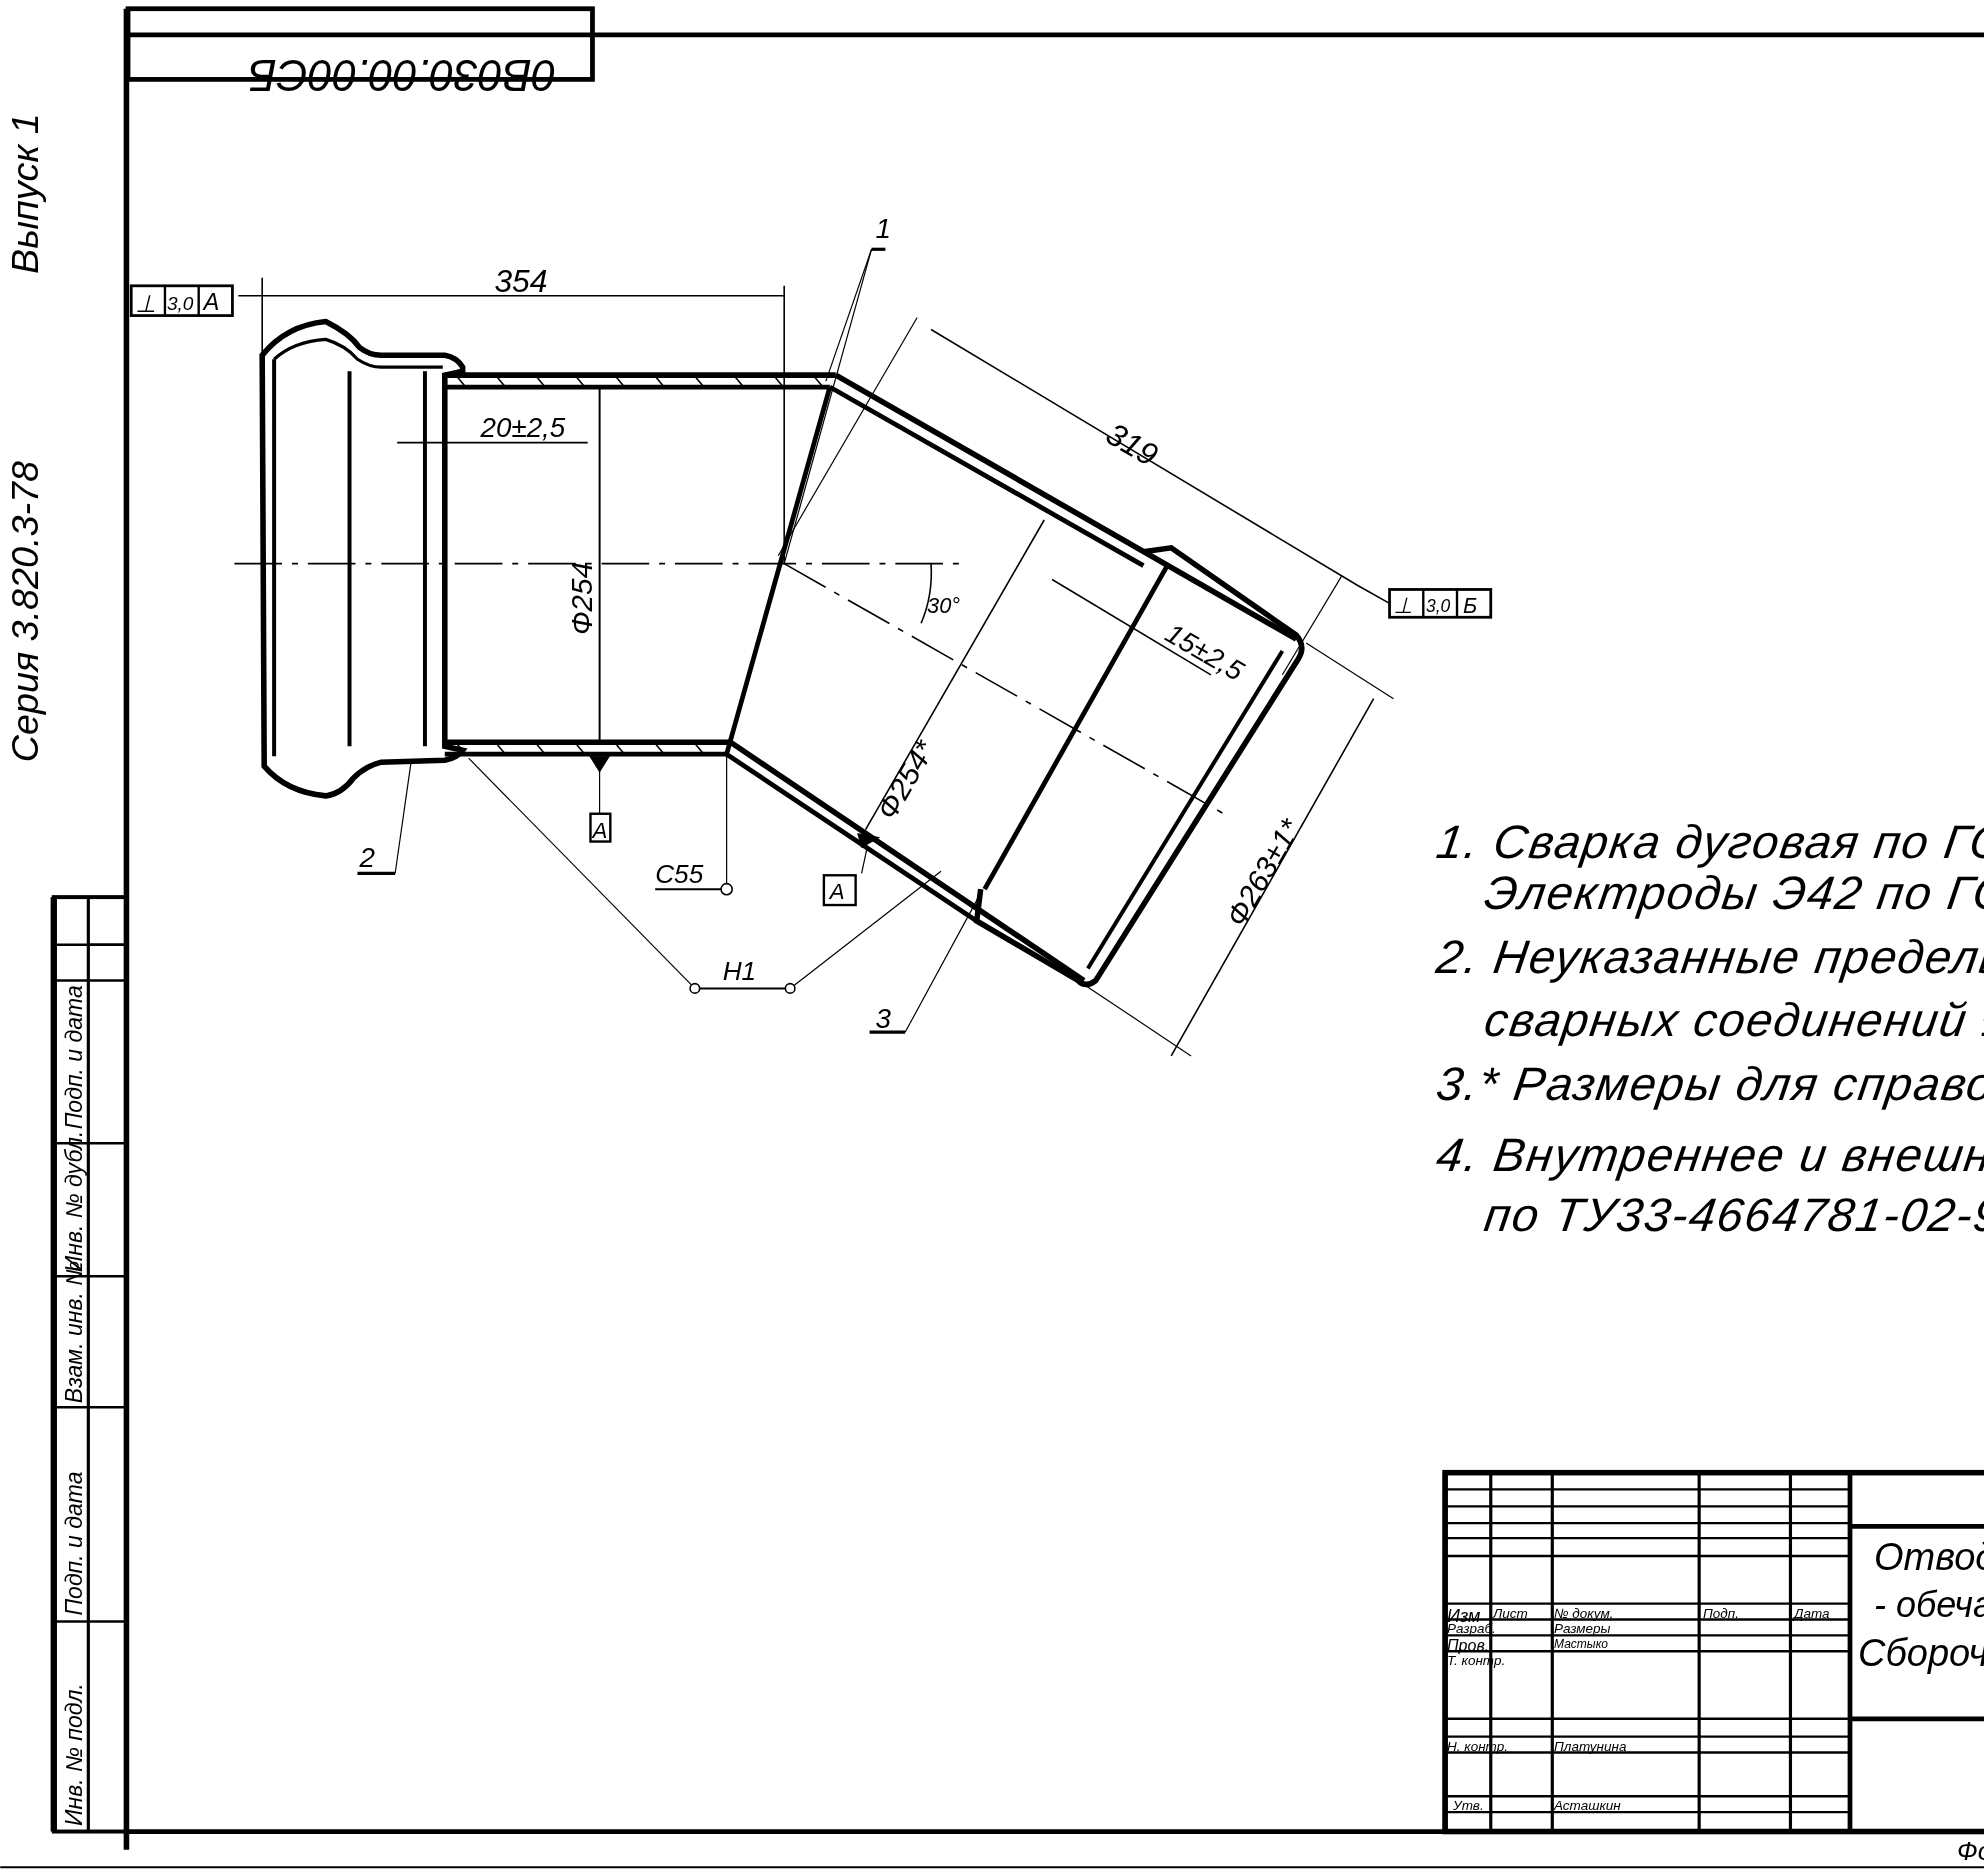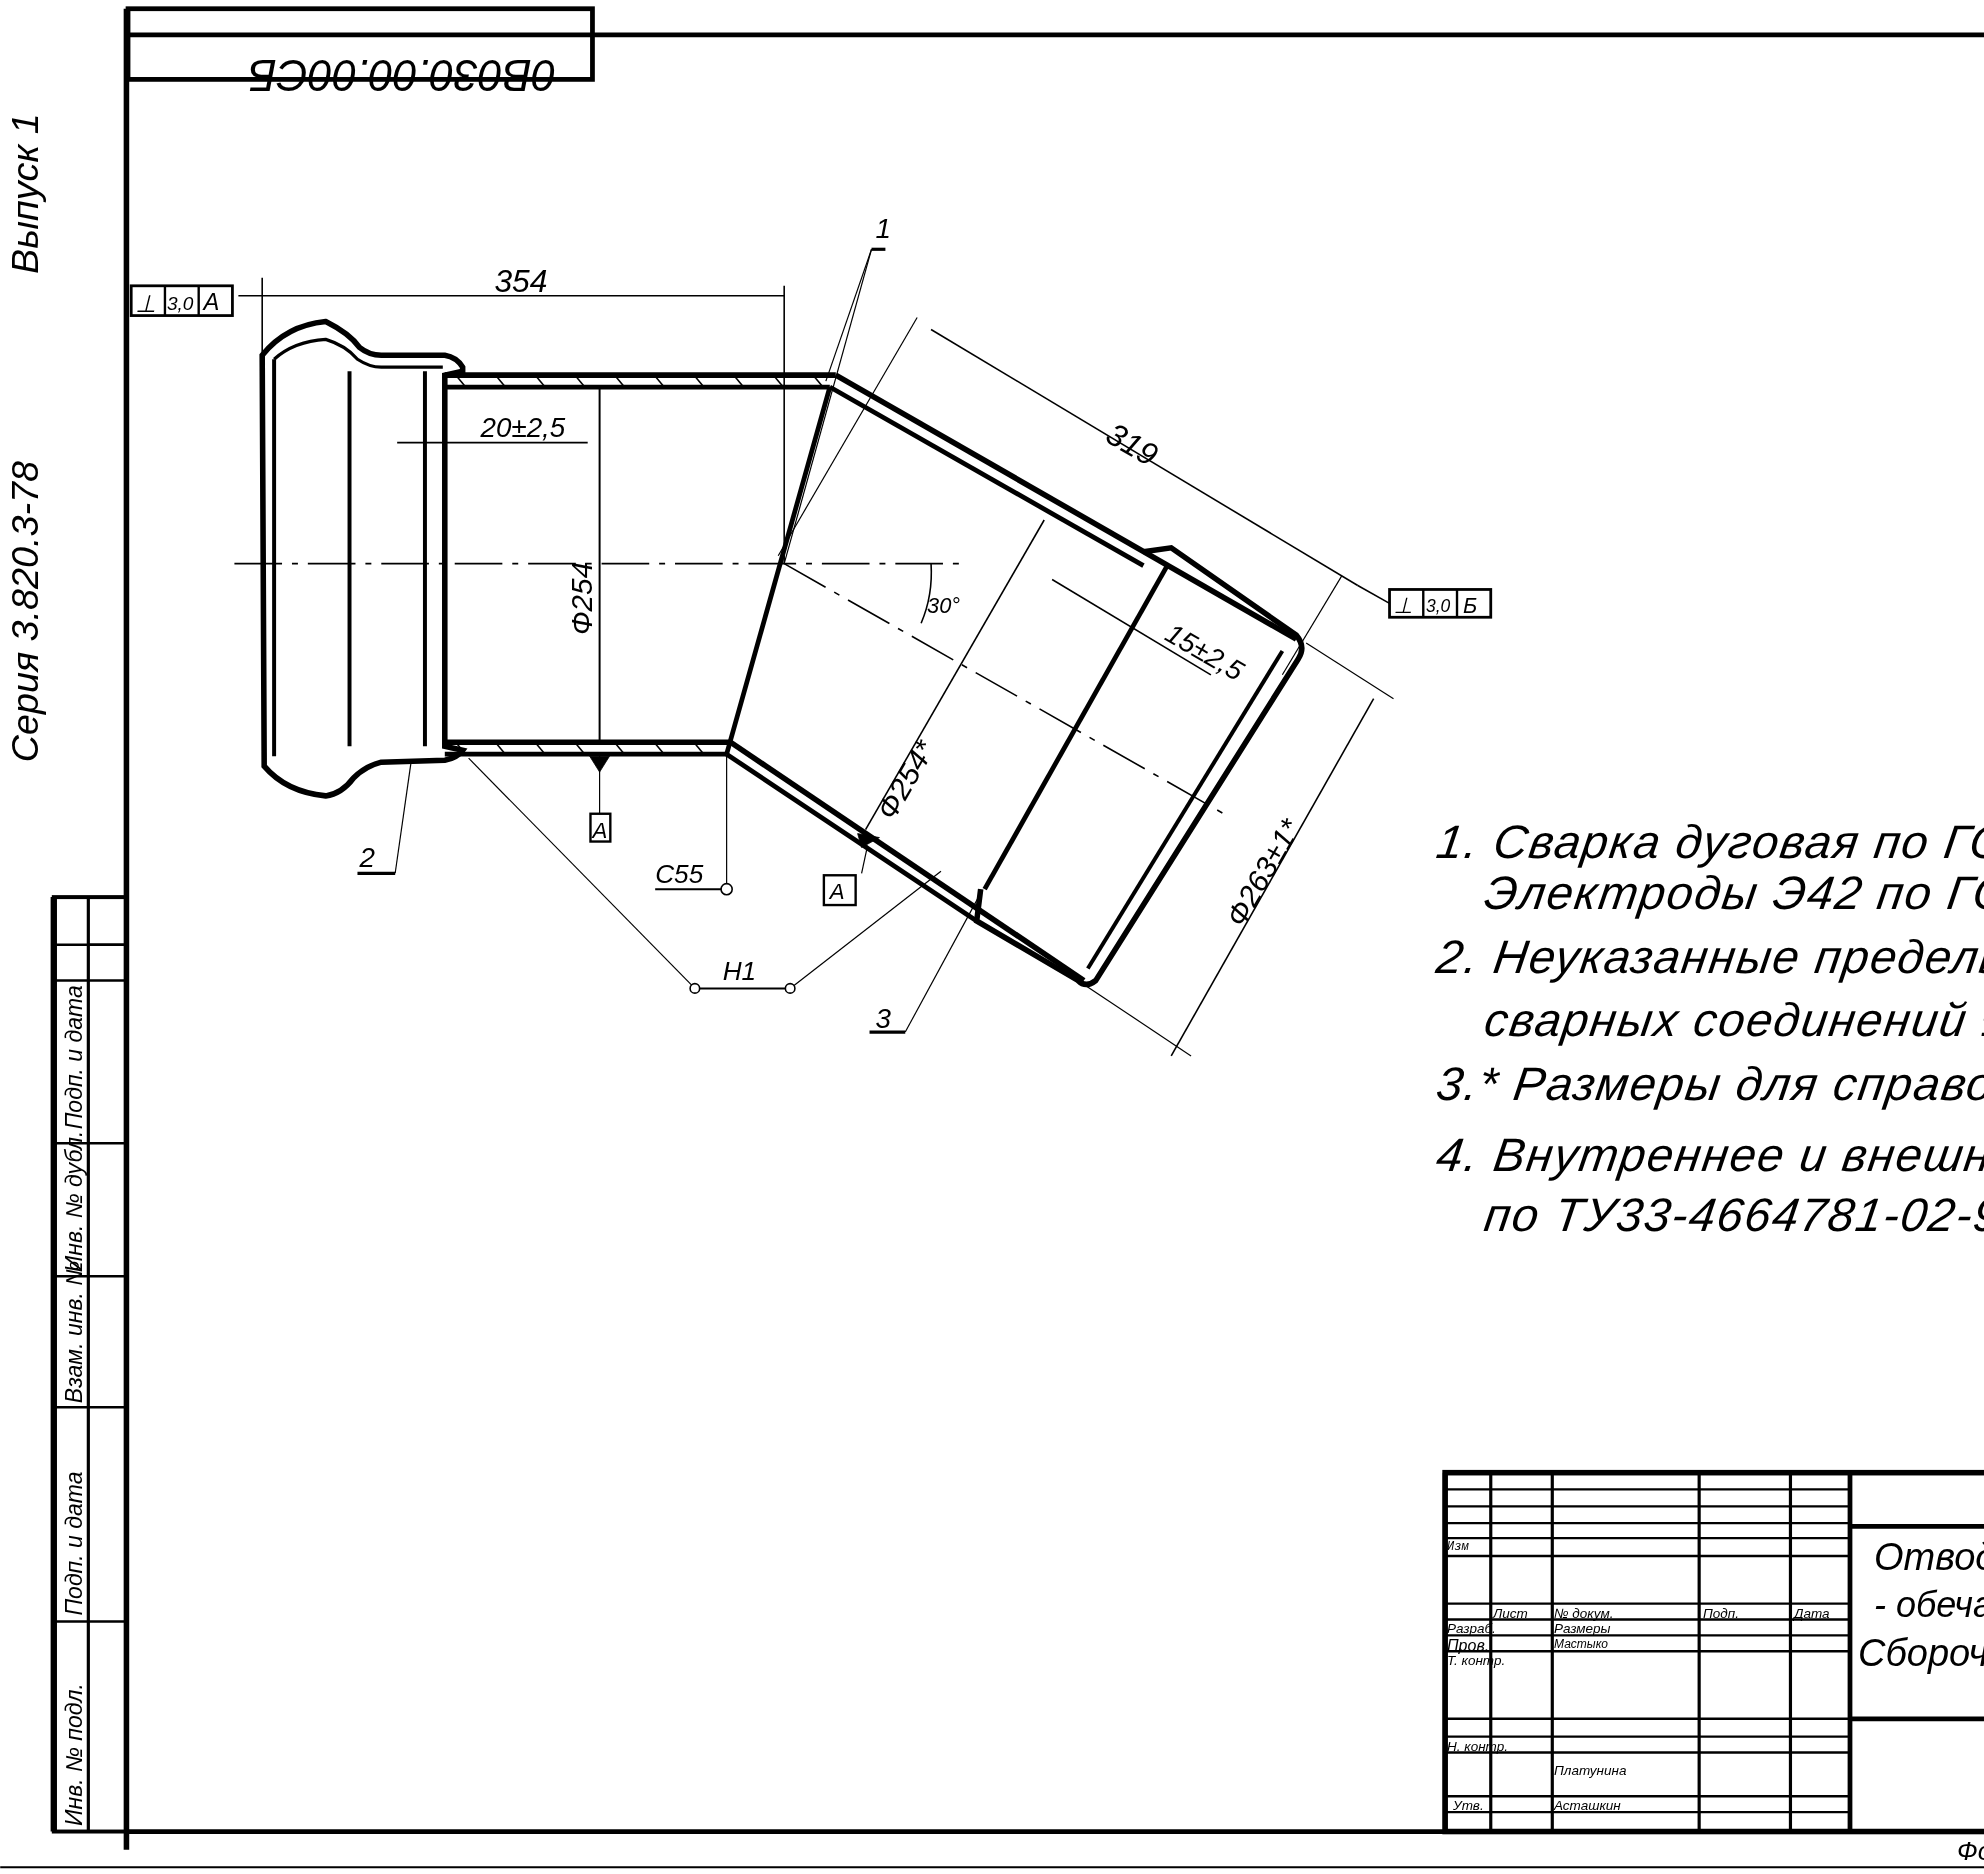--- a/index.html
+++ b/index.html
@@ -230,33 +230,33 @@
   <div class="note-line" style="left:1485px; top:1187px;">по ТУ33-4664781-02-90.</div>
 </div>
 
 
 <div>
 
   <div class="tb-cell" style="left:1874px; top:1536px; font-size:38px;">Отвод втулка-</div>
   <div class="tb-cell" style="left:1874px; top:1584px; font-size:36px;">- обечайка α=30°</div>
   <div class="tb-cell" style="left:1858px; top:1632px; font-size:38px;">Сборочный чертеж</div>
 
-  <div class="tb-cell" style="left:1447px; top:1540px; font-size:12px;font-family:Liberation Mono, monospace;">Изм</div>
+  <div class="tb-cell" style="left:1447px; top:1606px; font-size:18px;">Изм</div>
   <div class="tb-cell" style="left:1493px; top:1606px; font-size:13.5px;">Лист</div>
   <div class="tb-cell" style="left:1554px; top:1606px; font-size:13.5px;">№ докум.</div>
   <div class="tb-cell" style="left:1703px; top:1606px; font-size:13.5px;">Подп.</div>
   <div class="tb-cell" style="left:1794px; top:1606px; font-size:13.5px;">Дата</div>
 
   <div class="tb-cell" style="left:1447px; top:1621px; font-size:13.5px;">Разраб.</div>
   <div class="tb-cell" style="left:1554px; top:1621px; font-size:13.5px;">Размеры</div>
   <div class="tb-cell" style="left:1447px; top:1637px; font-size:16px;">Пров.</div>
   <div class="tb-cell" style="left:1554px; top:1637px; font-size:12px;">Мастыко</div>
   <div class="tb-cell" style="left:1447px; top:1653px; font-size:13.5px;">Т. контр.</div>
   <div class="tb-cell" style="left:1447px; top:1739px; font-size:13.5px;text-align:right;">Н. контр.</div>
-  <div class="tb-cell" style="left:1554px; top:1739px; font-size:13.5px;margin-top:24px;">Платунина</div>
+  <div class="tb-cell" style="left:1554px; top:1739px; font-size:13.5px;">Платунина</div>
   <div class="tb-cell" style="left:1453px; top:1798px; font-size:13.5px;">Утв.</div>
   <div class="tb-cell" style="left:1554px; top:1798px; font-size:13.5px;">Асташкин</div>
 
   <div class="tb-cell" style="left:1957px; top:1836px; font-size:26px;">Формат А3</div>
 
 </div>
 </div>
 
 
 </body></html>

